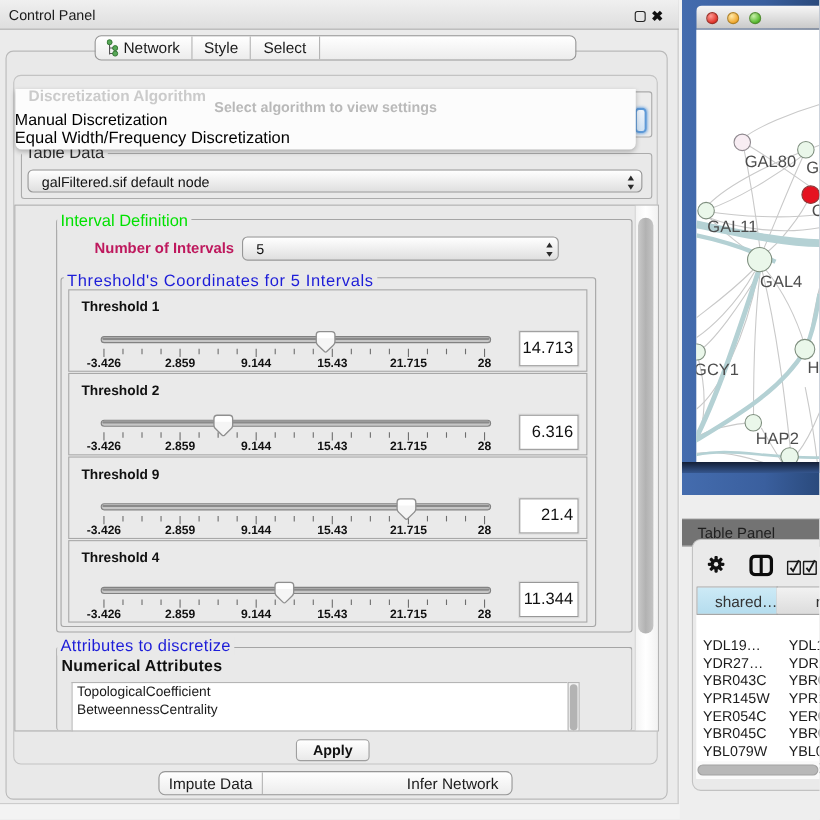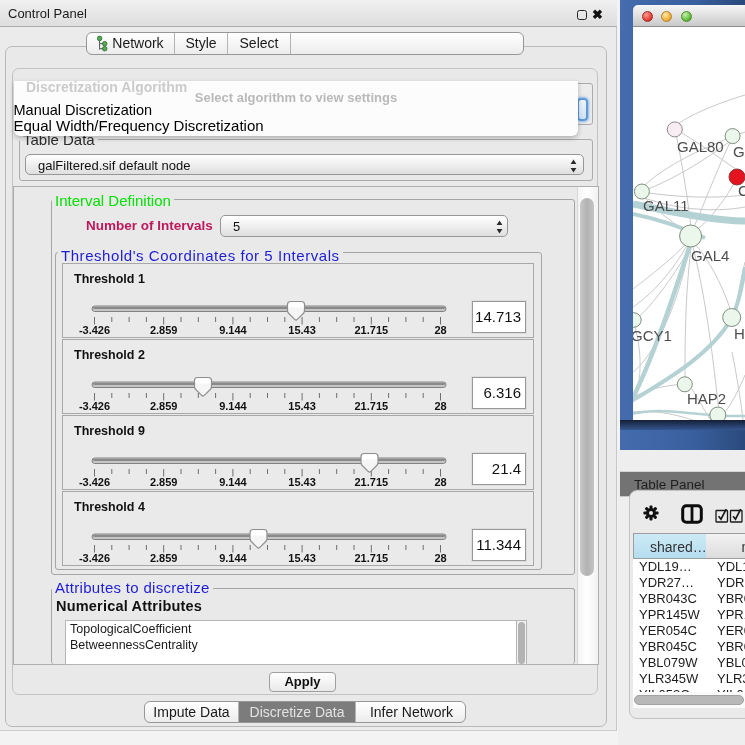--- a/index.html
+++ b/index.html
@@ -69,21 +69,21 @@
 #nwtitle { left:633px; top:5px; width:112px; height:22px; background:linear-gradient(#f7f7f7,#c9c9c9); border-bottom:1px solid #8e8e8e; border-top-left-radius:5px; }
 .light { position:absolute; top:6px; width:11px; height:11px; border-radius:50%; }
 #nwcanvas { left:633px; top:27px; width:112px; height:393px; background:#ffffff; }
 #nwshadow { left:620px; top:420px; width:125px; height:10px; background:linear-gradient(#141f36,#35568e); }
 
 #tpbar { left:620px; top:455px; width:125px; height:26px; background:#737373; border-top:1px solid #d4d4d4; border-bottom:1px solid #c6c6c6;margin-top:16px; }
 #tpbar .t { position:absolute; left:14px; top:5px; font-size:13.5px; color:#1f1f1f; }
 #tpouter { left:629px; top:490px; width:130px; height:229px; background:#eaeaea; border:1px solid #c2c2c2; border-radius:8px; }
 #tbl { left:633px; top:533px; width:112px; height:175px; background:#ffffff; overflow:hidden; }
 .hc { position:absolute; top:0; height:26px; font-size:14px; color:#333; text-align:center; line-height:26px; border:1px solid #9d9d9d; }
-.tr1 { position:absolute; left:6px; width:100px; font-size:13px; color:#1c1c1c; height:16px; line-height:16px; }
+.tr1 { position:absolute; left:6px; width:100px; font-size:13px; color:#1c1c1c; height:16px; line-height:16px;margin-top:20px; }
 #hsb { left:633px; top:692px; width:112px; height:16px; background:#fafafa; }
 #hsbthumb { left:634px; top:695px; width:110px; height:10px; background:#b8b8b8; border:1px solid #a2a2a2; border-radius:5px; }
 </style>
 </head>
 <body>
 <div class="abs" id="rbg" style="left:618px;top:450px;width:127px;height:295px;background:#eeeeee;"></div>
 <div class="abs" id="cpwin"></div>
 <div class="abs" id="cptitle">
     <span class="t">Control Panel</span>
   </div>
@@ -308,21 +308,20 @@
     <div>TopologicalCoefficient</div>
     <div>BetweennessCentrality</div>
   </div>
 <div class="abs" id="alsb">
     <div id="alsbthumb"></div>
   </div>
 
 <div class="abs" id="applybtn">Apply</div>
 <div class="abs" id="btabs">
   <div class="bseg" style="left:0;width:94px;">Impute Data</div>
-  <div class="bseg bdark" style="left:94px;width:117px;">Discretize Data</div>
   <div class="bseg" style="left:211px;width:111px;border-right:none;">Infer Network</div>
 </div>
 
 <div class="abs" id="nwwin"></div>
 <div class="abs" id="nwshadow"></div>
 <div class="abs" id="nwtitle">
   <div class="light" style="left:9px;background:radial-gradient(circle at 35% 30%,#ff9a93,#e0352b 70%,#a01510);border:0.5px solid #9c2f26;"></div>
   <div class="light" style="left:28px;background:radial-gradient(circle at 35% 30%,#ffe9a8,#f0a830 70%,#c07808);border:0.5px solid #b08226;"></div>
   <div class="light" style="left:48px;background:radial-gradient(circle at 35% 30%,#c8f0a8,#55b82e 70%,#2d7d0a);border:0.5px solid #528d32;"></div>
 </div>

